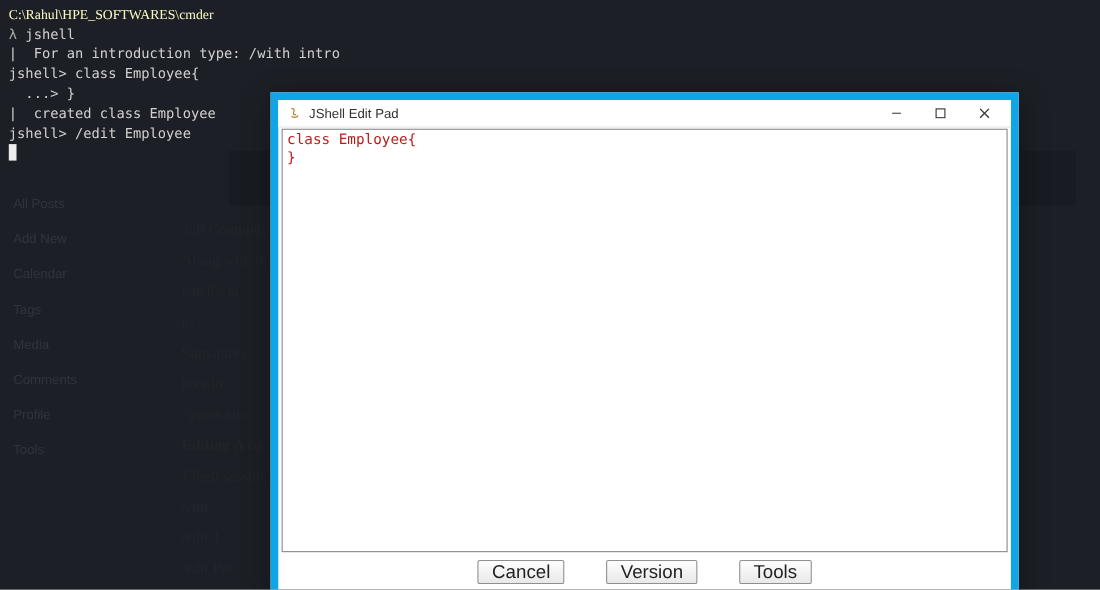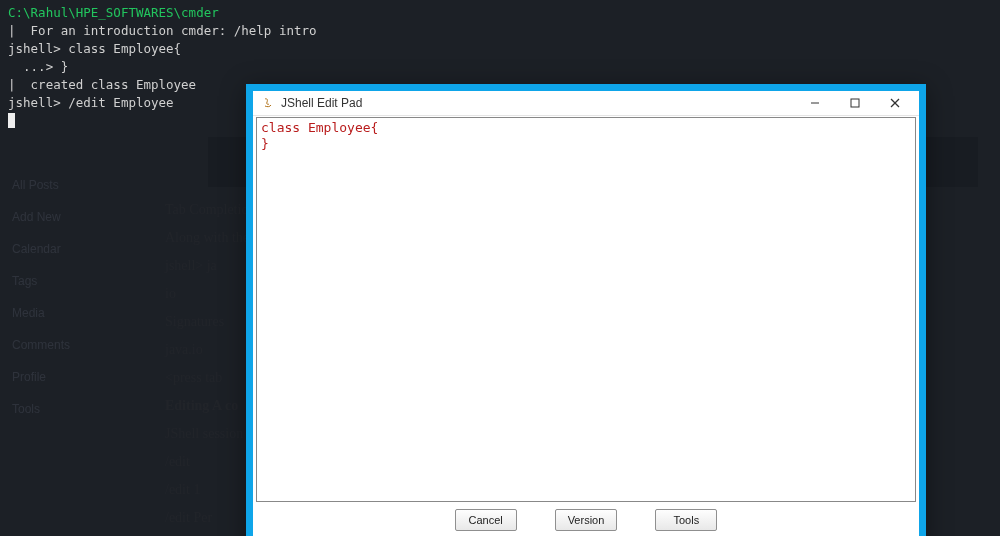--- a/index.html
+++ b/index.html
@@ -15,21 +15,21 @@
       position: absolute;
       top: 0;
       left: 0;
       width: 100%;
       padding: 4px 8px;
       color: #d0d0d0;
       font-size: 12.5px;
       line-height: 18px;
       z-index: 1;
     }
-    .path { color: #22c55e; }
+    .path { color: #fef9c3; font-family: Liberation Serif, serif; }
     .lambda { color: #aaa; }
     .term-line { white-space: pre; }
     .cursor {
       display: inline-block;
       width: 7px;
       height: 15px;
       background: #eee;
       vertical-align: text-bottom;
     }
     .dim-overlay {
@@ -126,21 +126,21 @@
       align-items: center;
       gap: 38px;
       padding-bottom: 4px;
     }
     .dlg-btn {
       min-width: 62px;
       height: 22px;
       background: linear-gradient(#fefefe, #e8e8e8);
       border: 1px solid #8f8f8f;
       border-radius: 2px;
-      font-size: 11px;
+      font-size: 17px;
       font-family: Tahoma, sans-serif;
       color: #222;
       cursor: pointer;
       padding: 0 12px;
     }
     .bg-bar {
       position: absolute;
       left: 208px;
       top: 137px;
       width: 770px;
@@ -178,21 +178,22 @@
   <div>JShell session</div>
   <div>/edit</div>
   <div>/edit 1</div>
   <div>/edit Per</div>
 </div>
 
 <div class="dim-overlay"></div>
 
 <div class="terminal" style="z-index:3;">
   <div class="term-line"><span class="path">C:\Rahul\HPE_SOFTWARES\cmder</span></div>
-  <div class="term-line">|  For an introduction cmder: /help intro</div>
+  <div class="term-line"><span class="lambda">λ</span> <span>jshell</span></div>
+  <div class="term-line">|  For an introduction type: /with intro</div>
   <div class="term-line"></div>
   <div class="term-line">jshell&gt; class Employee{</div>
   <div class="term-line">  ...&gt; }</div>
   <div class="term-line">|  created class Employee</div>
   <div class="term-line"></div>
   <div class="term-line">jshell&gt; /edit Employee</div>
   <div class="term-line"><span class="cursor"></span></div>
 </div>
 
 <div class="dialog">

